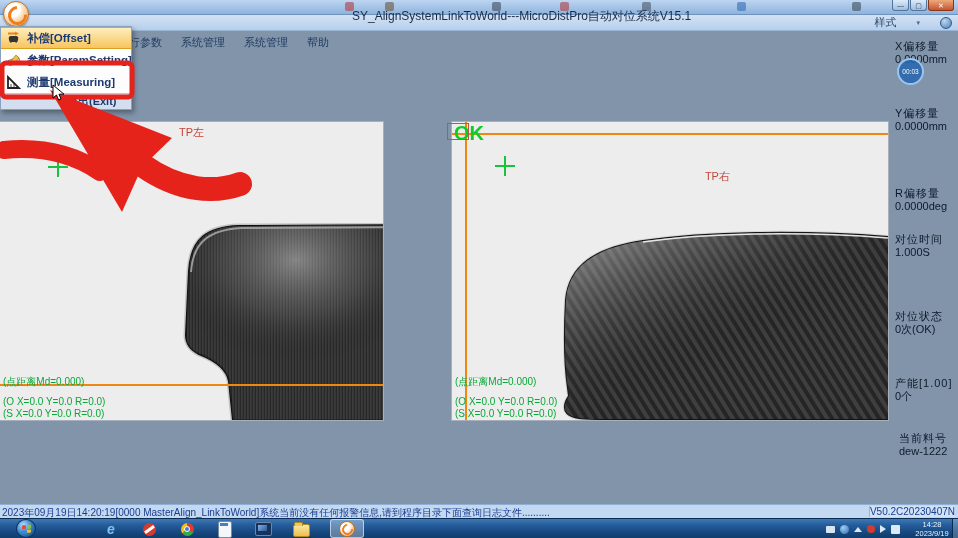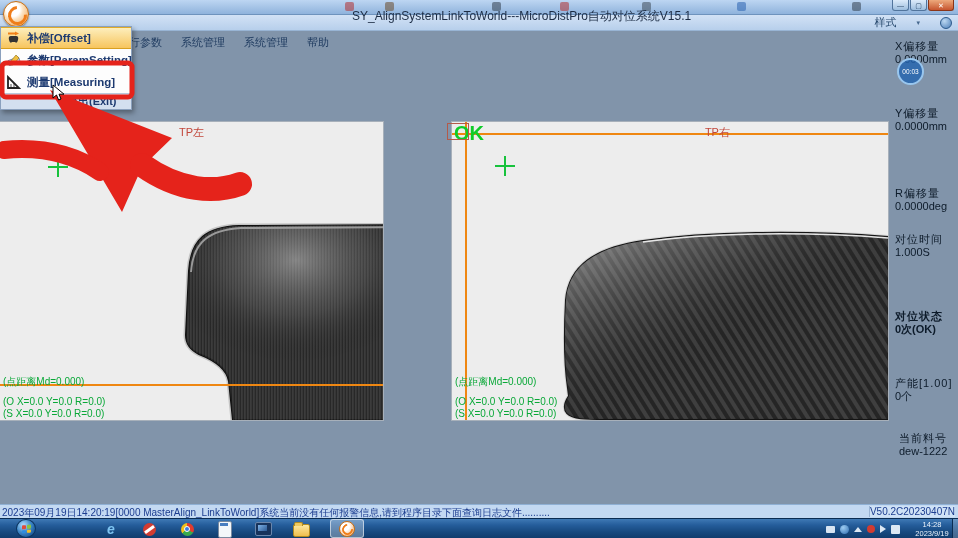--- a/index.html
+++ b/index.html
@@ -32,21 +32,21 @@
     border:1px solid #c86f14;box-shadow:0 1px 2px rgba(0,0,0,.4);}
   .app-logo i{position:absolute;left:4px;top:4px;width:13px;height:13px;border-radius:50%;
     border:3px solid #ef7d1a;border-top-color:transparent;transform:rotate(40deg);display:block;}
 
   
   .view{position:absolute;top:122px;height:298px;background:#ededed;outline:1px solid #a7b0ba;overflow:hidden;}
   .view-left{left:0;width:383px;}
   .view-right{left:452px;width:436px;}
   .vtitle{position:absolute;top:3px;font-size:11px;color:#c2473b;z-index:5;}
   .view-left .vtitle{left:50%;transform:translateX(-50%);}
-  .view-right .vtitle{left:58%;}
+  .view-right .vtitle{left:58%;margin-top:44px;}
   .vline{position:absolute;top:0;bottom:0;width:2px;background:#ef8712;z-index:4;}
   .hline{position:absolute;left:0;right:0;height:2px;background:#ef8712;z-index:4;}
   .gcross{position:absolute;width:20px;height:20px;z-index:5;}
   .gcross:before,.gcross:after{content:"";position:absolute;background:#17c23c;}
   .gcross:before{left:9px;top:0;width:2px;height:20px;}
   .gcross:after{left:0;top:9px;width:20px;height:2px;}
   .gtext{position:absolute;left:3px;font-size:10px;color:#0aa838;white-space:nowrap;z-index:6;}
   .ok-label{position:absolute;left:2px;top:0px;font-size:20px;font-weight:bold;color:#0ecc28;z-index:7;}
   .workpiece{position:absolute;z-index:2;}
   .det-box{position:absolute;left:447px;top:123px;width:20px;height:15px;border:1px solid #b35a4a;z-index:8;}
@@ -234,21 +234,21 @@
         <div>0.0000mm</div>
     </div>
     <div class="metric" style="top:187px;">
       <div class="lab">R偏移量</div>
         <div>0.0000deg</div>
     </div>
     <div class="metric" style="top:233px;">
       <div class="lab">对位时间</div>
         <div>1.000S</div>
     </div>
-    <div class="metric" style="top:310px;font-weight:bold;">
+    <div class="metric" style="top:310px;">
       <div class="lab">对位状态</div>
         <div>0次(OK)</div>
     </div>
     <div class="metric" style="top:377px;">
       <div class="lab">产能[1.00]</div>
         <div>0个</div>
     </div>
     <div class="metric" style="top:432px;left:899px;">
       <div class="lab">当前料号</div>
         <div>dew-1222</div>

